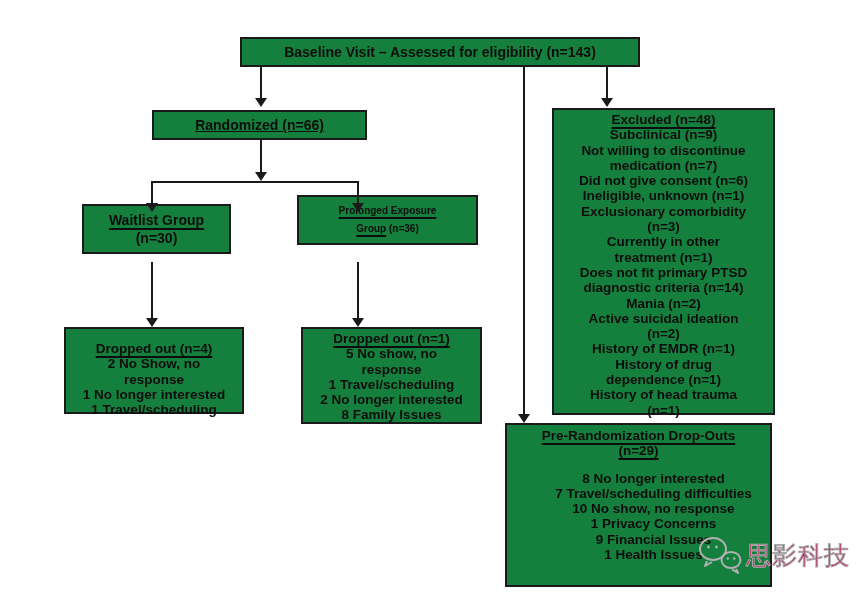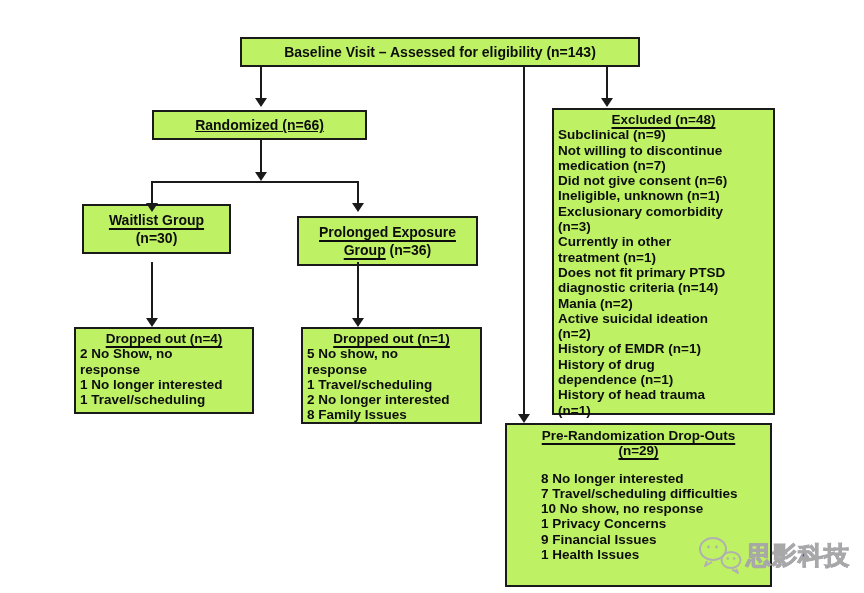--- a/index.html
+++ b/index.html
@@ -8,40 +8,40 @@
     width: 864px; height: 593px;
     background: #ffffff;
     font-family: "Liberation Sans", "DejaVu Sans", sans-serif;
     font-weight: 700;
     color: #0d0d0d;
     overflow: hidden;
   }
   .node {
     position: absolute;
     border: 2px solid #1a1a1a;
-    background: #bef264;
+    background: #15803d;
     box-sizing: border-box;
     font-size: 13.5px;
     line-height: 15.3px;
   }
   .node.center-text { text-align: center; }
   .node-title {
     display: block;
     text-align: center;
     text-decoration: underline;
     text-decoration-thickness: 1.5px;
     text-underline-offset: 2.5px;
   }
   .uline {
     text-decoration: underline;
     text-decoration-thickness: 1.5px;
     text-underline-offset: 2.5px;
   }
   .items { text-align: left; padding: 0 4px; }
-  .item { white-space: pre-line; }
+  .item { white-space: pre-line; text-align: center; }
   .vline {
     position: absolute;
     width: 2px;
     background: #1a1a1a;
   }
   .hline {
     position: absolute;
     height: 2px;
     background: #1a1a1a;
   }
@@ -58,39 +58,39 @@
   }
   #randomized-box {
     left: 152px; top: 110px; width: 215px; height: 30px;
     font-size: 14px; line-height: 26px; text-decoration: underline;
   }
   #waitlist-box {
     left: 82px; top: 204px; width: 149px; height: 50px;
     padding-top: 5px; font-size: 14px; line-height: 18px;
   }
   #prolonged-box {
-    left: 297px; top: 216px; width: 181px; height: 50px;
-    padding-top: 5px; font-size: 14px; line-height: 18px;
-  }
-  #dropped-waitlist-box { left: 74px;  top: 327px; width: 180px; height: 87px; padding-top: 2px; }
+    left: 297px; top: 195px; width: 181px; height: 50px;
+    padding-top: 5px; font-size: 10px; line-height: 18px;
+  }
+  #dropped-waitlist-box { left: 64px;  top: 327px; width: 180px; height: 87px; padding-top: 12px; }
   #dropped-prolonged-box { left: 301px; top: 327px; width: 181px; height: 97px; padding-top: 2px; }
   #excluded-box { left: 552px; top: 108px; width: 223px; height: 307px; padding-top: 2px; }
   #prerand-box  { left: 505px; top: 423px; width: 267px; height: 164px; padding-top: 3px; }
   #prerand-box .items { margin-top: 12px; margin-left: 30px; }
   #watermark {
     position: absolute;
     left: 694px; top: 534px;
     display: flex; align-items: center;
     z-index: 5;
   }
   #watermark-text {
     font-size: 25px;
-    font-weight: 700;
+    font-weight: 400;
     letter-spacing: 1px;
-    color: #6d28d9;
+    color: #be185d;
     -webkit-text-stroke: 1px #a8a8a8;
     font-family: "DejaVu Sans", sans-serif;
   }
 </style>
 </head>
 <body>
 
 <div id="stage">
 
   <div id="baseline-box" class="node center-text">

